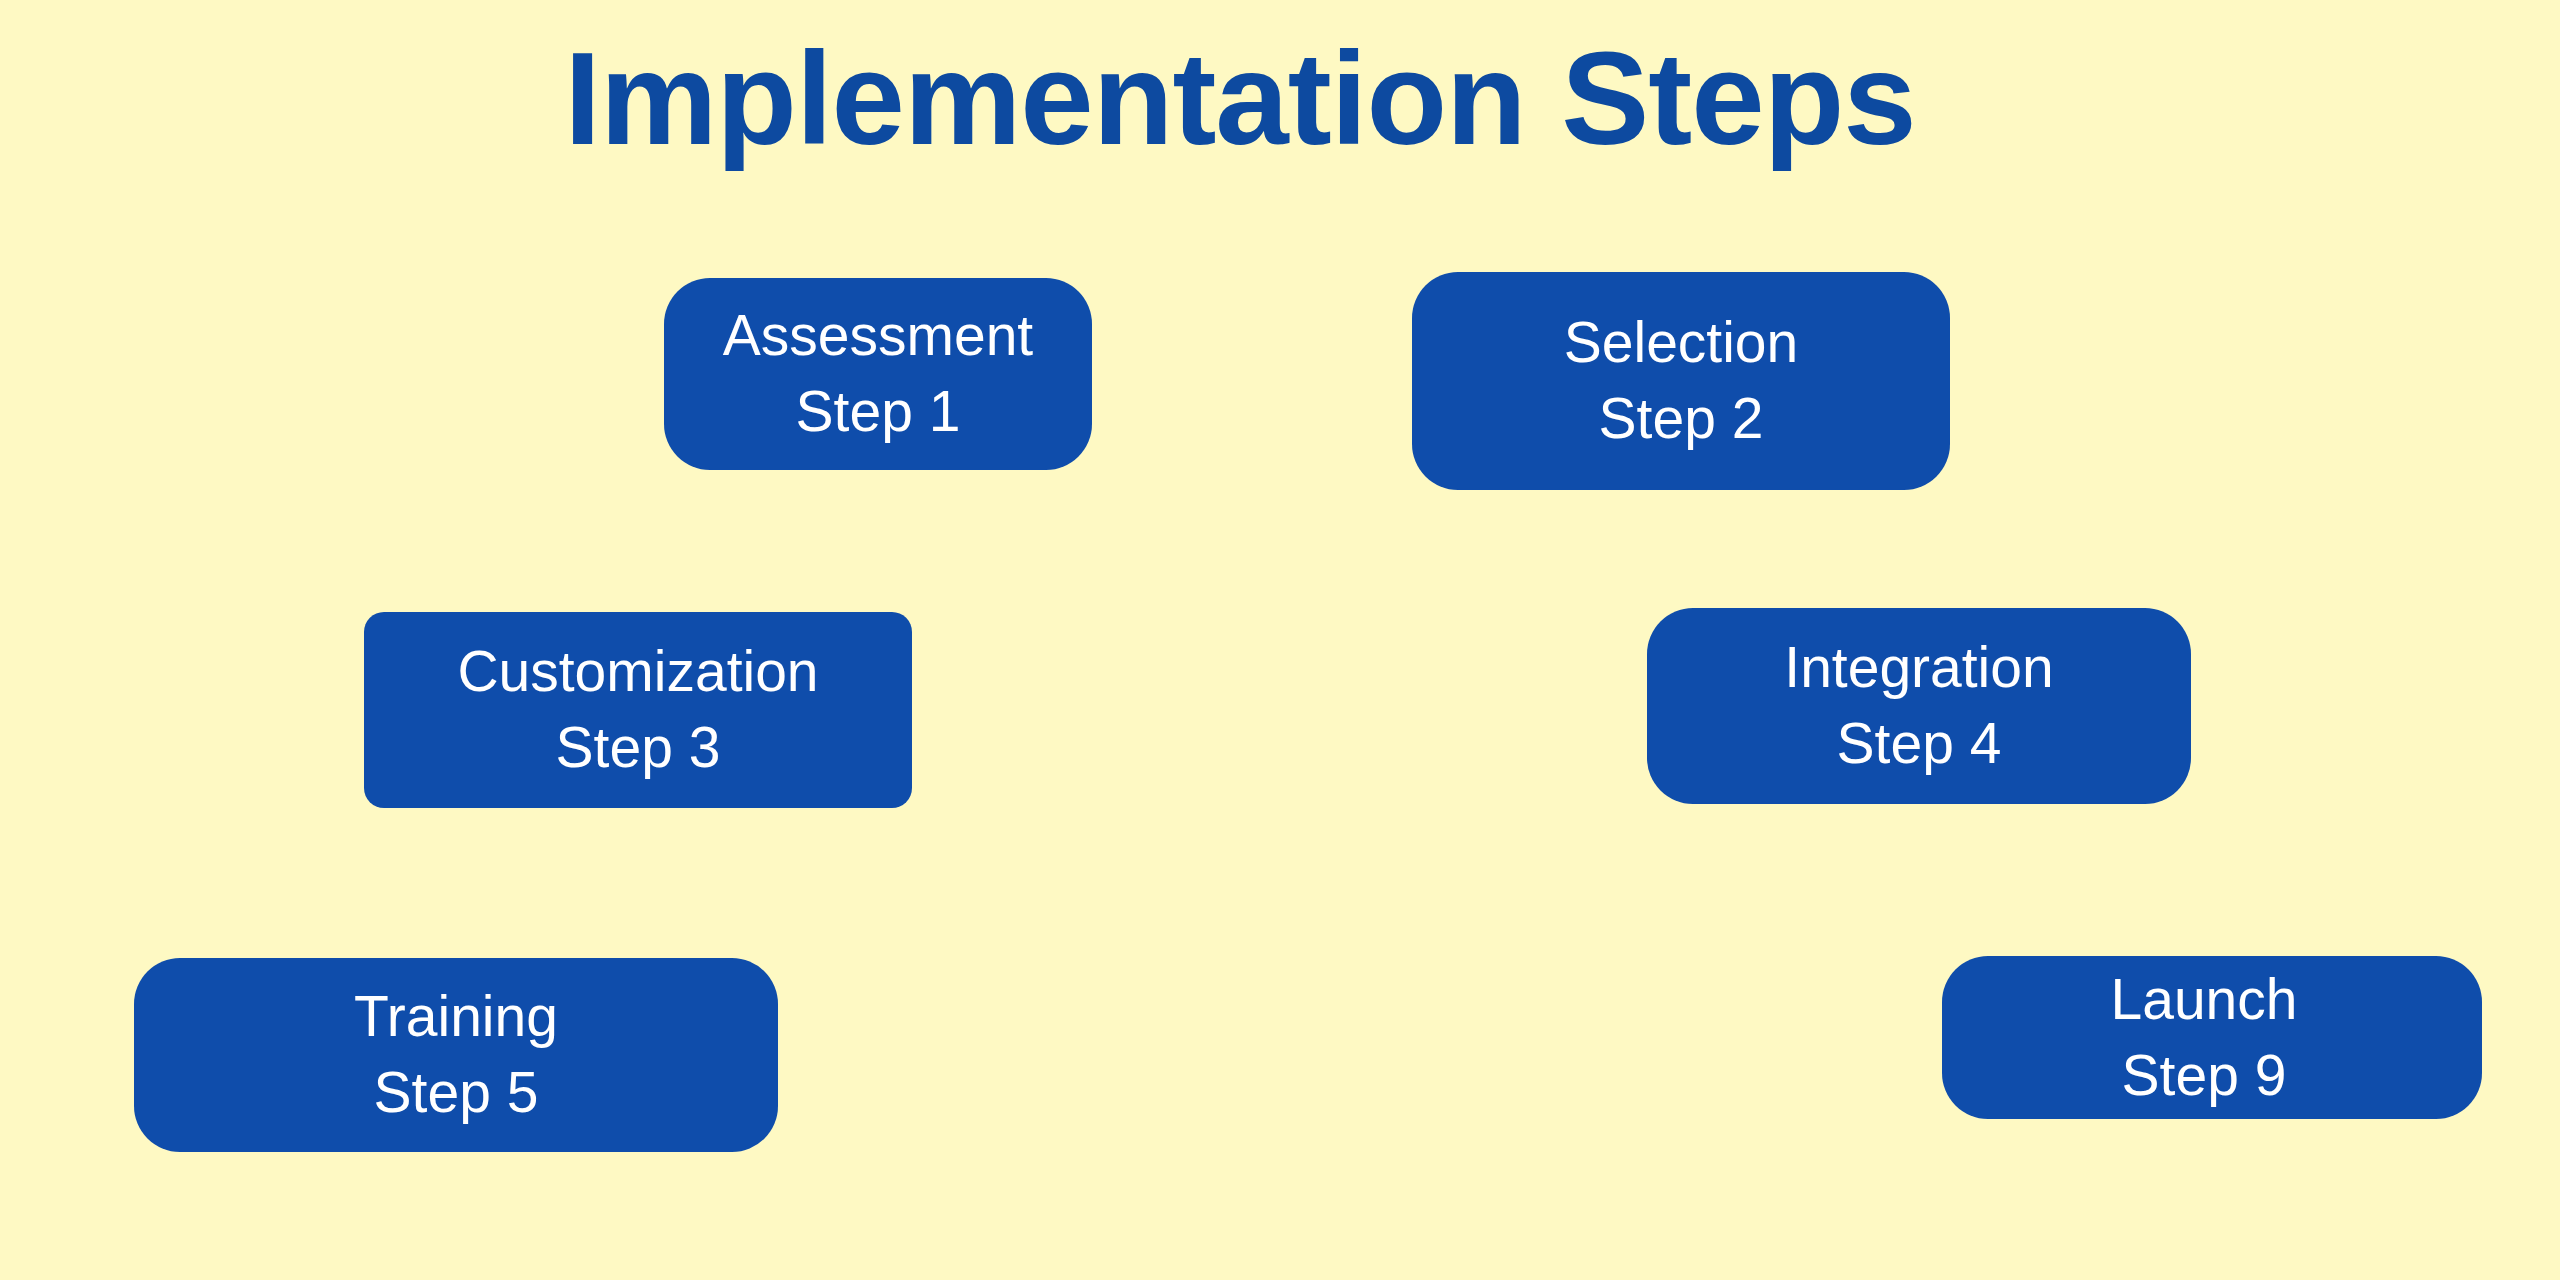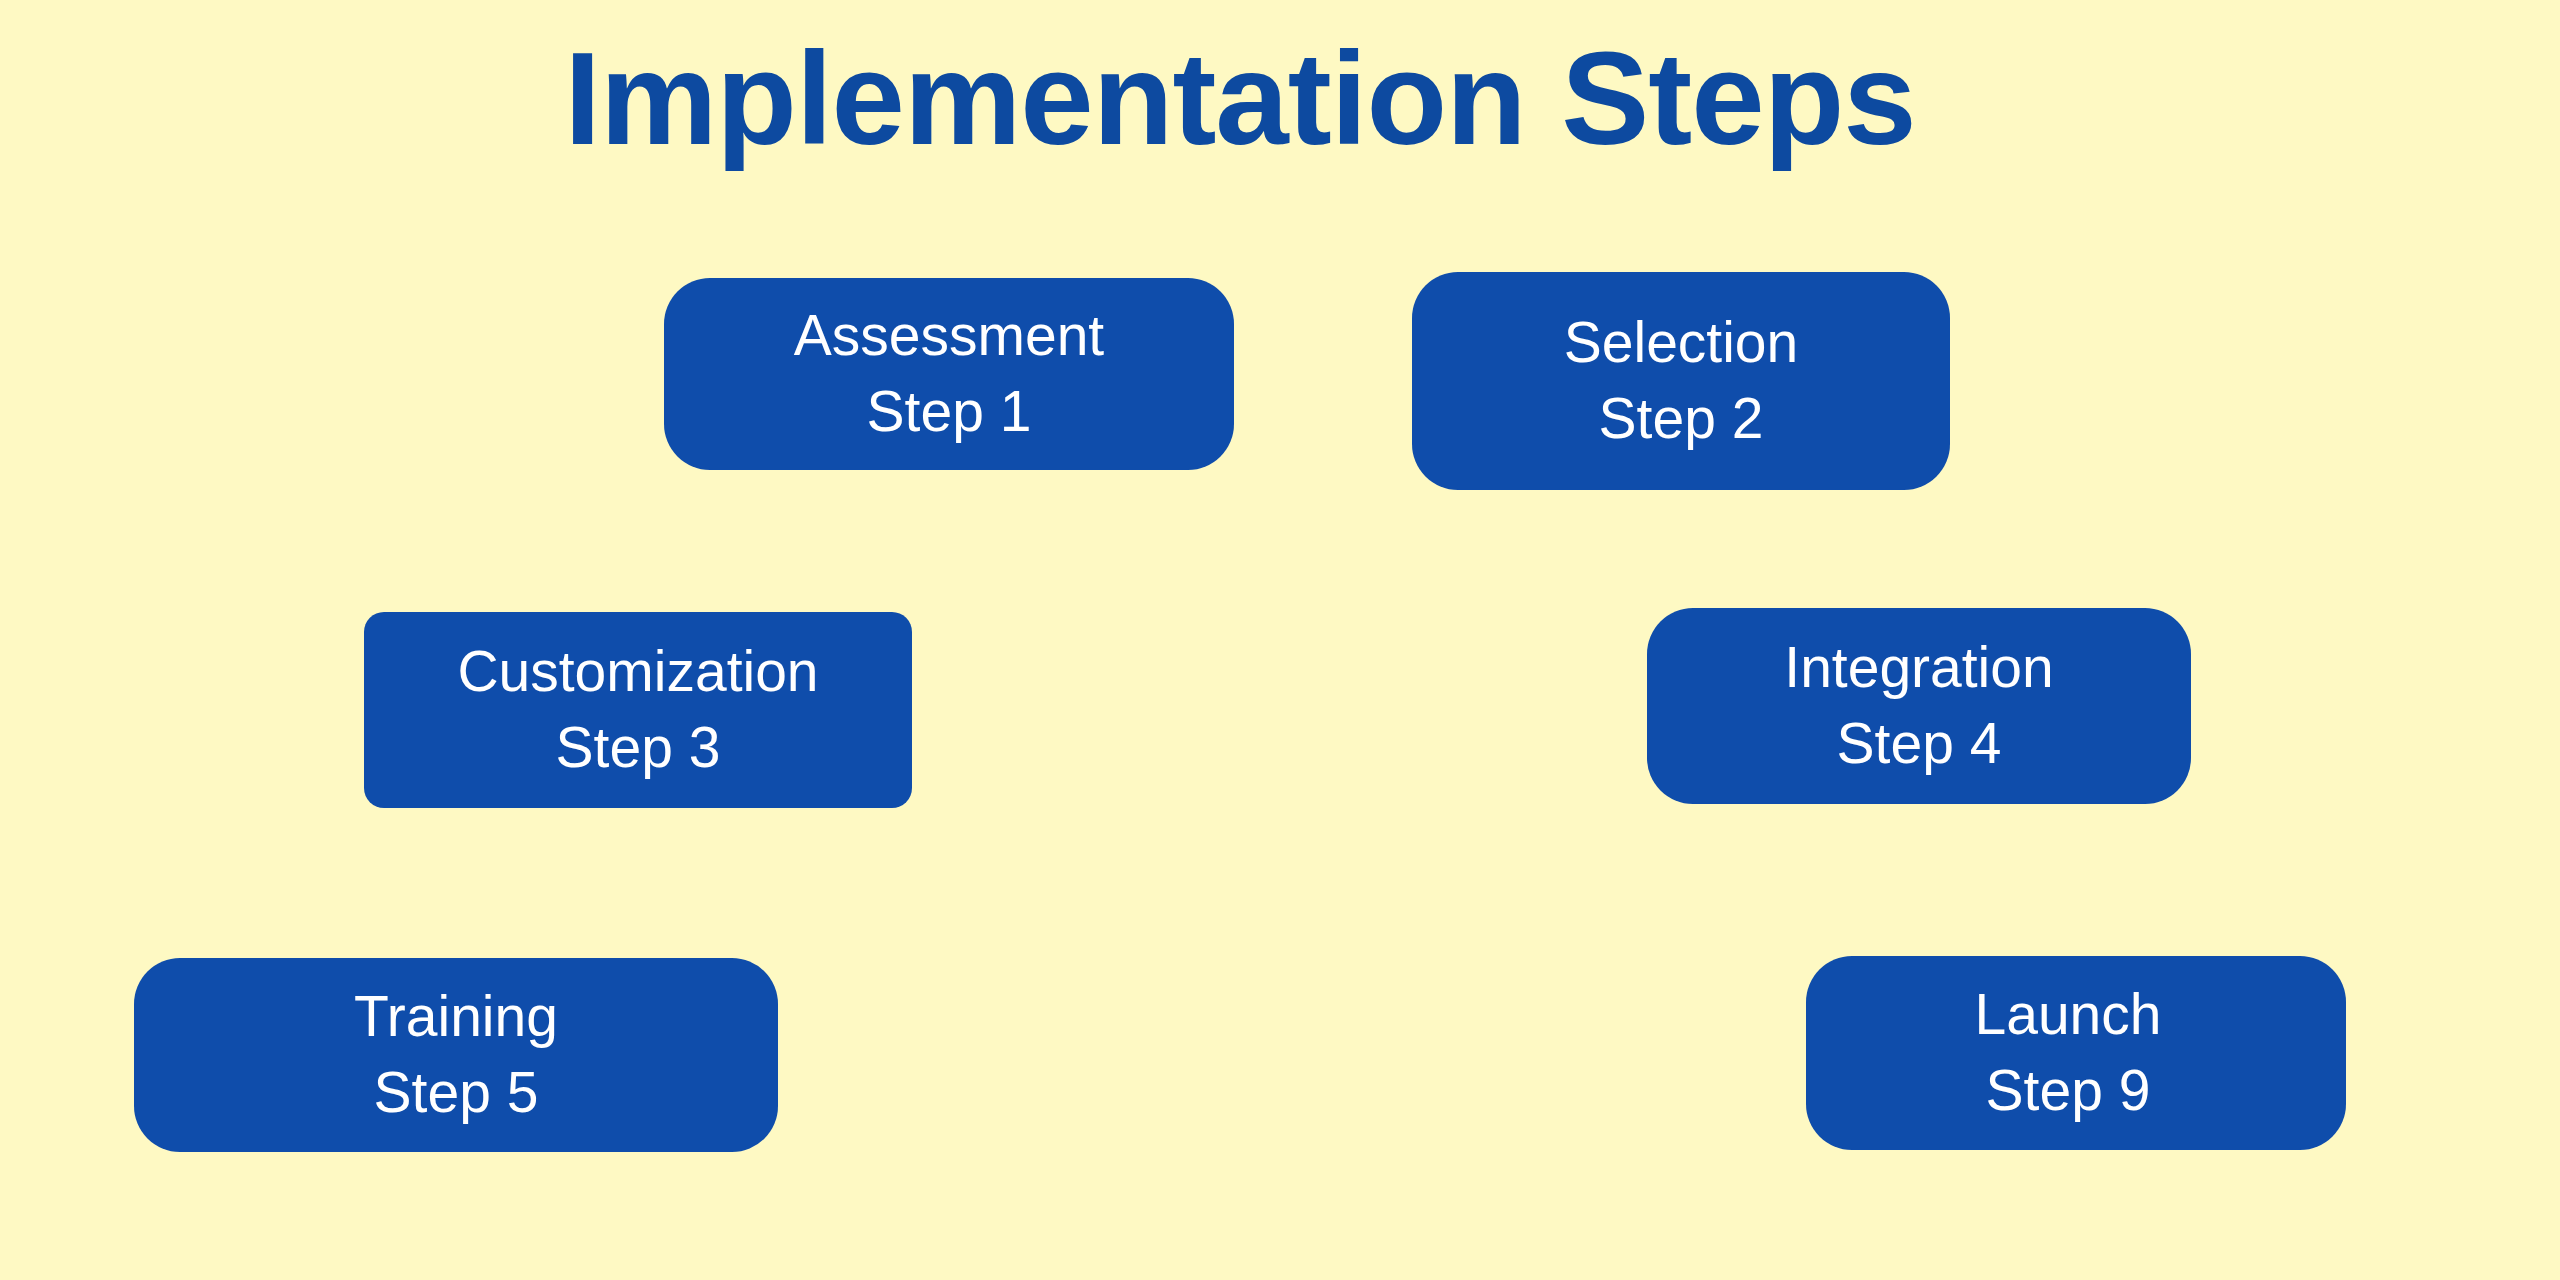--- a/index.html
+++ b/index.html
@@ -53,26 +53,26 @@
     font-weight: normal;
     padding: 10px 28px;
   }
   .step-box .step-title,
   .step-box .step-sub {
     display: block;
     white-space: nowrap;
   }
 
   
-  #step-1 { left: 664px;  top: 278px;  width: 570px; height: 192px; }
+  #step-1 { left: 664px;  top: 278px;  width: 428px; height: 192px; }
   #step-2 { left: 1412px; top: 272px;  width: 538px; height: 218px; }
   #step-3 { left: 364px;  top: 612px;  width: 548px; height: 196px; border-radius: 20px; }
   #step-4 { left: 1628px; top: 608px;  width: 544px; height: 196px; margin-left: 19px; }
   #step-5 { left: 134px;  top: 958px;  width: 644px; height: 194px; }
-  #step-6 { left: 1806px; top: 956px;  width: 540px; height: 194px; padding-left: 12px; }
+  #step-6 { left: 1942px; top: 956px;  width: 540px; height: 163px; padding-left: 12px; }
 </style>
 </head>
 <body>
 
 <div id="slide">
 
   <div id="page-title">Implementation Steps</div>
 
   <div class="step-box" id="step-1">
     <span class="step-title">Assessment</span>

